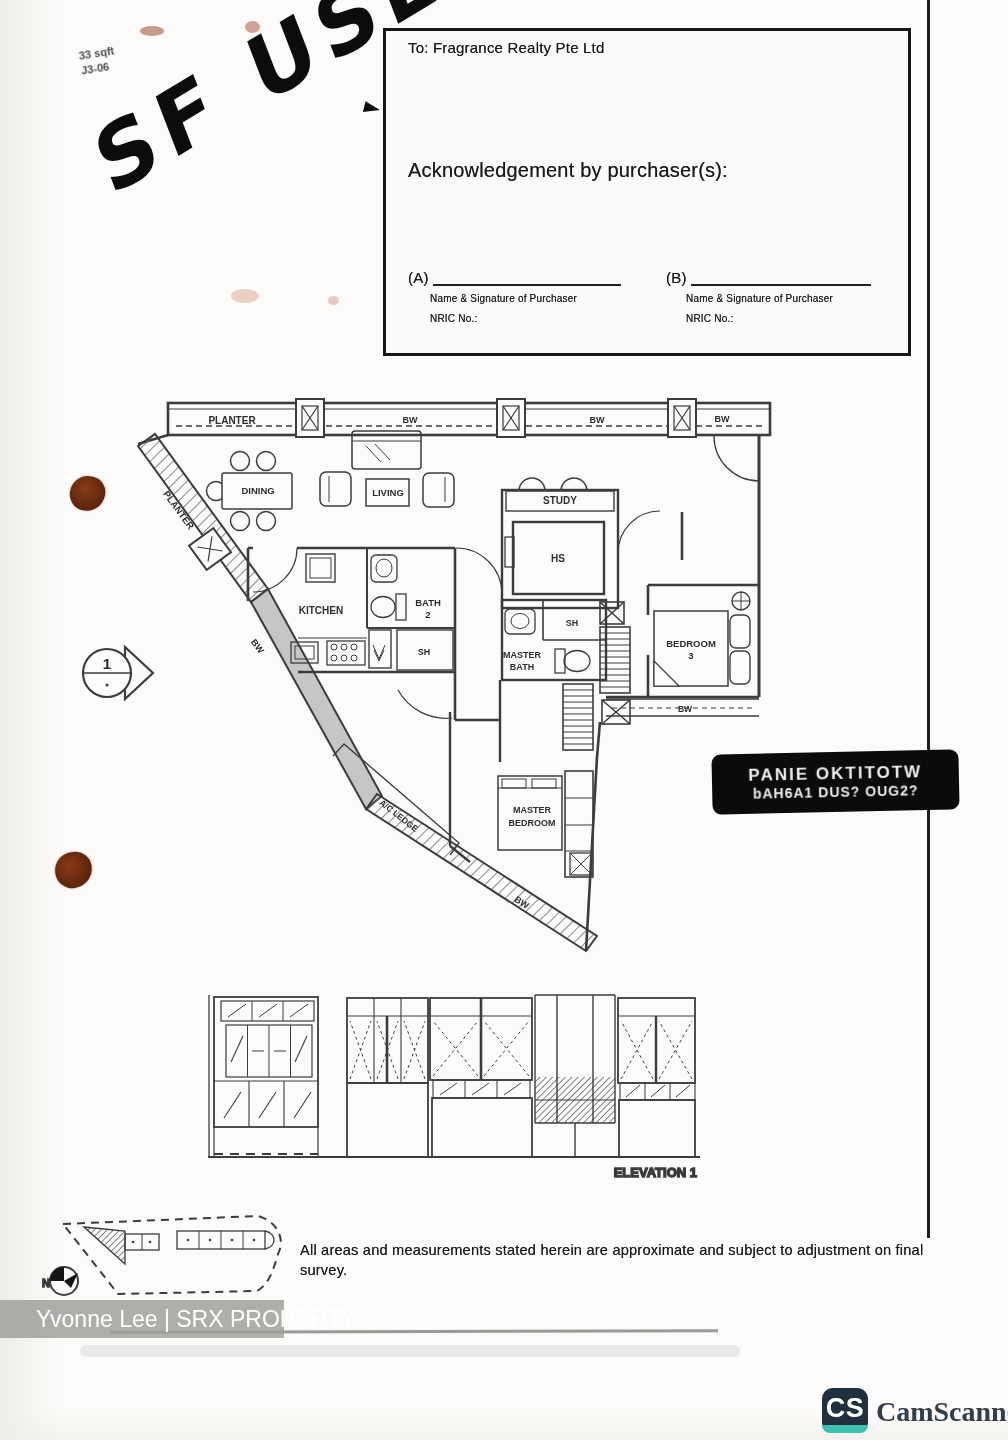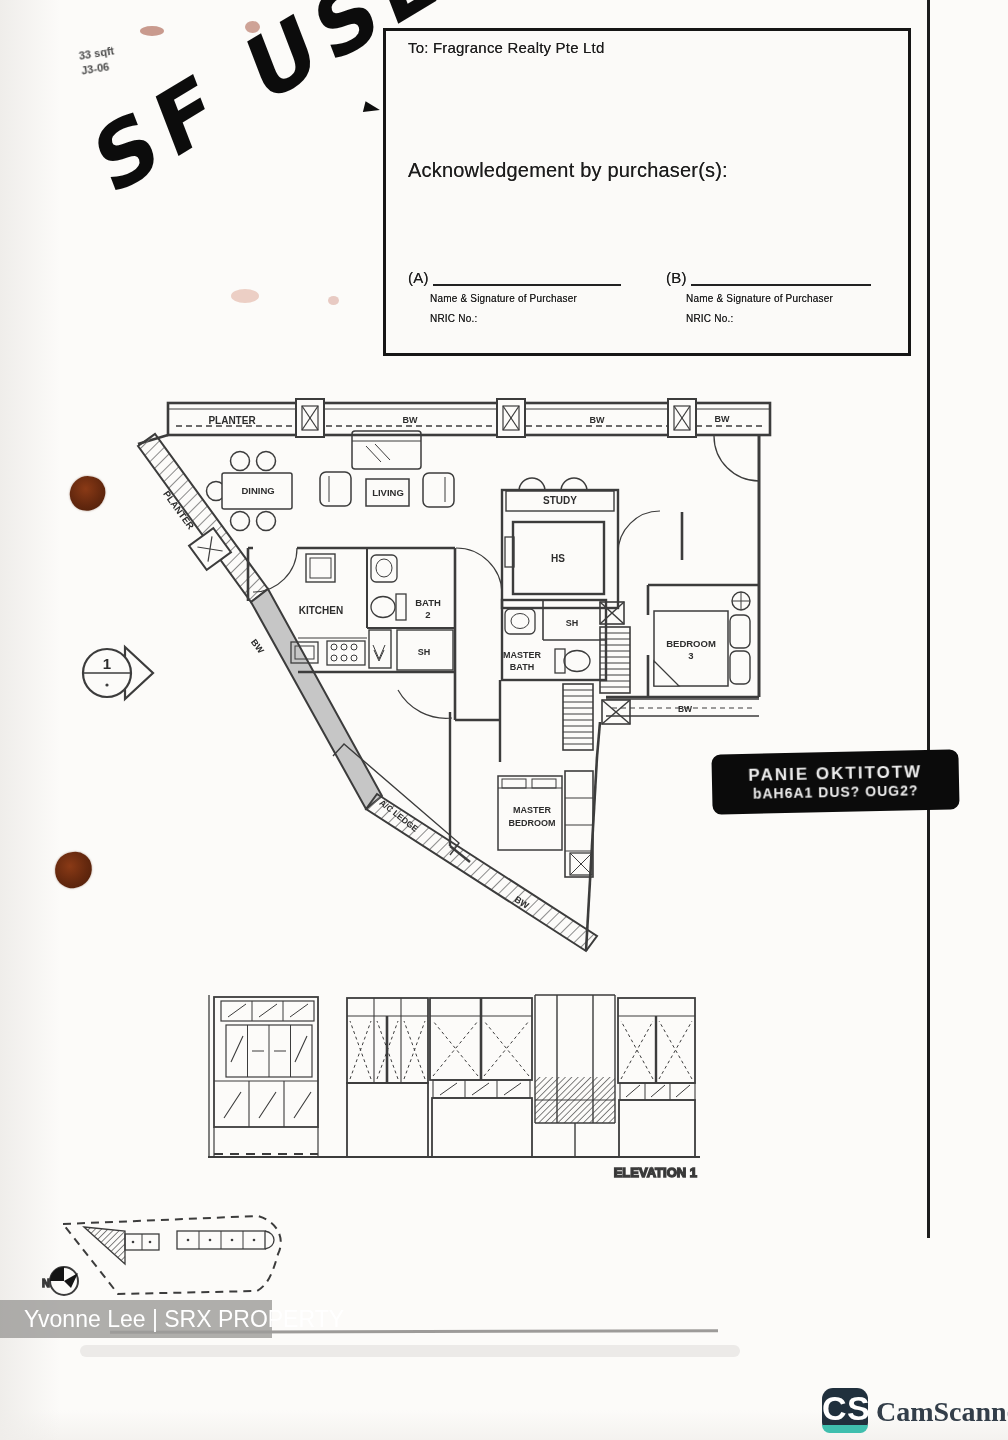--- a/index.html
+++ b/index.html
@@ -45,26 +45,26 @@
     transform:rotate(-1.2deg);display:flex;flex-direction:column;align-items:center;justify-content:center;
   }
   .stamp div{color:#ececec;font-weight:800;filter:blur(.45px);line-height:1.25;white-space:nowrap;}
   .stamp-l1{font-size:17px;letter-spacing:2px;}
   .stamp-l2{font-size:14px;letter-spacing:1px;}
   
   .disclaimer{position:absolute;left:300px;top:1241px;width:632px;font-size:14.6px;line-height:19.5px;}
   
   .watermark{
     position:absolute;left:0;top:1300px;width:248px;height:38px;background:rgba(157,156,154,.82);
-    color:#fff;font-size:23px;line-height:38px;padding-left:24px;white-space:nowrap;overflow:visible;z-index:6;
+    color:#fff;font-size:23px;line-height:38px;padding-left:36px;white-space:nowrap;overflow:visible;z-index:6;
   }
   .wm-line{position:absolute;left:110px;top:1330px;width:608px;height:2.5px;background:#9d9b99;transform:rotate(-.15deg);z-index:5;}
   
   .cs-badge{position:absolute;left:822px;top:1388px;width:46px;height:45px;background:#20303d;border-radius:11px;text-align:center;}
-  .cs-badge .cs-txt{color:#fff;font-size:34px;font-weight:800;line-height:40px;letter-spacing:.5px;text-align:center;}
+  .cs-badge .cs-txt{color:#fff;font-size:27px;font-weight:800;line-height:40px;letter-spacing:.5px;text-align:center;}
   .cs-badge .teal{position:absolute;left:0;bottom:0;width:100%;height:8px;background:#3fbfae;border-radius:0 0 11px 11px;}
   .cs-brand{position:absolute;left:876px;top:1396px;font-family:"Liberation Serif",serif;font-size:28px;font-weight:600;color:#333e49;}
   svg text{font-family:"Liberation Sans",sans-serif;font-weight:700;fill:#2d2d2d;}
   .drawing{position:absolute;left:0;top:0;z-index:2;}
 </style>
 </head>
 <body>
 
 <div class="page">
 
@@ -395,20 +395,21 @@
       </g>
     </g>
   </svg>
 
   <div class="stamp">
     <div class="stamp-l1">PANIE OKTITOTW</div>
     <div class="stamp-l2">bAH6A1 DUS? OUG2?</div>
   </div>
 
   <div class="disclaimer scantext">
+    <div>All areas and measurements stated herein are approximate and subject to adjustment on final survey.</div>
   </div>
 
   <div class="wm-line"></div>
   <div class="watermark">Yvonne Lee | SRX PROPERTY</div>
 
   <div class="cs-badge">
     <div class="cs-txt">CS</div>
     <div class="teal"></div>
   </div>
   <div class="cs-brand">CamScanner</div>

